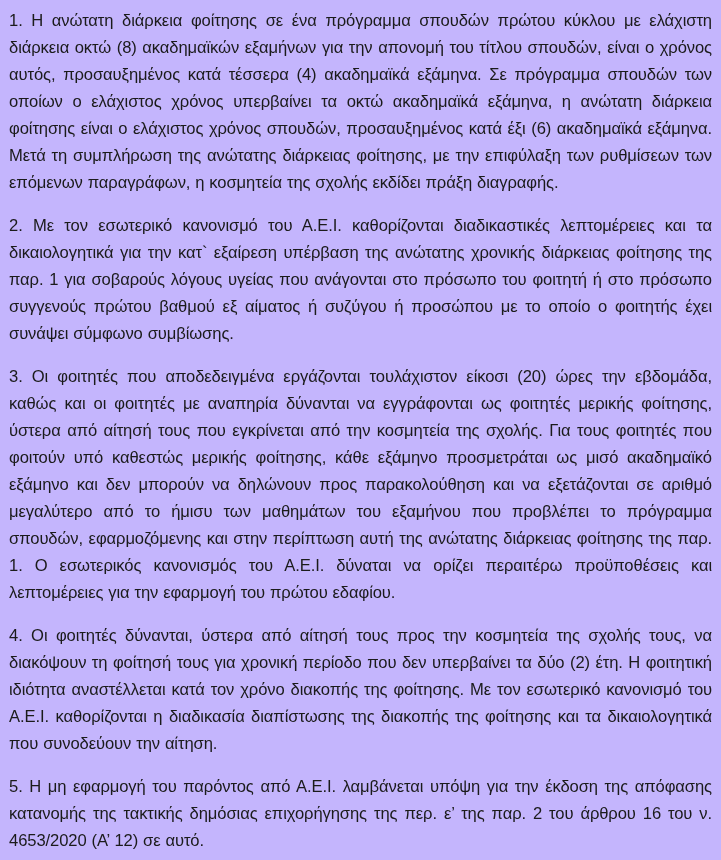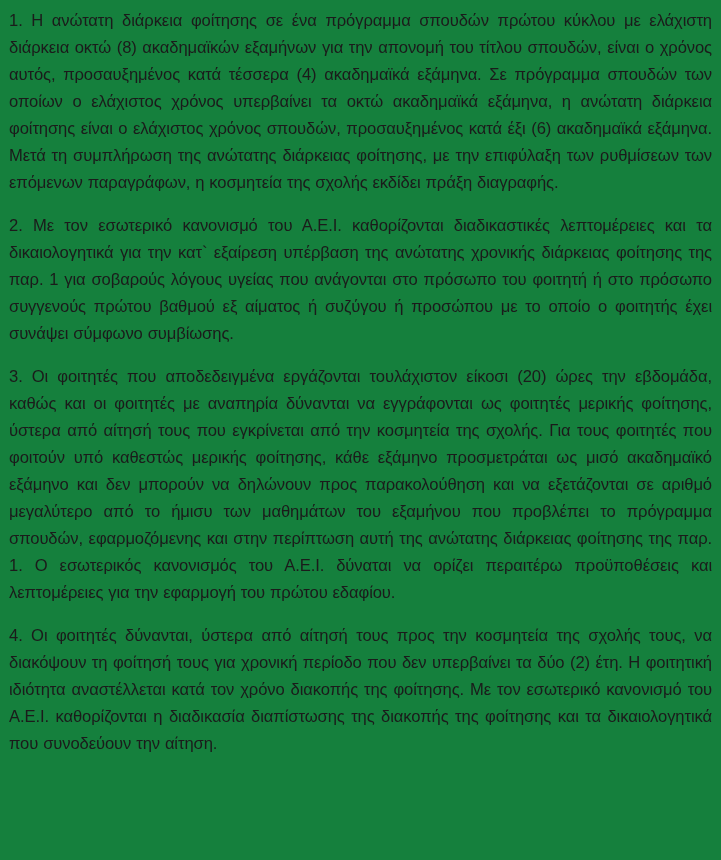--- a/index.html
+++ b/index.html
@@ -10,21 +10,21 @@
   body {
     width: 721px;
     height: 860px;
     overflow: hidden;
   }
   .page {
     box-sizing: border-box;
     width: 721px;
     height: 860px;
     padding: 7px 9px 6px 9px;
-    background: #15803d;
+    background: #c4b5fd;
     font-family: "Liberation Sans", "DejaVu Sans", sans-serif;
   }
   .para {
     margin: 0 0 16px 0;
     font-size: 16.6px;
     line-height: 27px;
     color: #1b1b1b;
     text-align: justify;
     text-justify: inter-word;
     letter-spacing: -0.1px;
@@ -35,13 +35,14 @@
   }
 </style>
 </head>
 <body>
 
 <div class="page">
   <p class="para">1. Η ανώτατη διάρκεια φοίτησης σε ένα πρόγραμμα σπουδών πρώτου κύκλου με ελάχιστη διάρκεια οκτώ (8) ακαδημαϊκών εξαμήνων για την απονομή του τίτλου σπουδών, είναι ο χρόνος αυτός, προσαυξημένος κατά τέσσερα (4) ακαδημαϊκά εξάμηνα. Σε πρόγραμμα σπουδών των οποίων ο ελάχιστος χρόνος υπερβαίνει τα οκτώ ακαδημαϊκά εξάμηνα, η ανώτατη διάρκεια φοίτησης είναι ο ελάχιστος χρόνος σπουδών, προσαυξημένος κατά έξι (6) ακαδημαϊκά εξάμηνα. Μετά τη συμπλήρωση της ανώτατης διάρκειας φοίτησης, με την επιφύλαξη των ρυθμίσεων των επόμενων παραγράφων, η κοσμητεία της σχολής εκδίδει πράξη διαγραφής.</p>
   <p class="para">2. Με τον εσωτερικό κανονισμό του Α.Ε.Ι. καθορίζονται διαδικαστικές λεπτομέρειες και τα δικαιολογητικά για την κατ` εξαίρεση υπέρβαση της ανώτατης χρονικής διάρκειας φοίτησης της παρ. 1 για σοβαρούς λόγους υγείας που ανάγονται στο πρόσωπο του φοιτητή ή στο πρόσωπο συγγενούς πρώτου βαθμού εξ αίματος ή συζύγου ή προσώπου με το οποίο ο φοιτητής έχει συνάψει σύμφωνο συμβίωσης.</p>
   <p class="para">3. Οι φοιτητές που αποδεδειγμένα εργάζονται τουλάχιστον είκοσι (20) ώρες την εβδομάδα, καθώς και οι φοιτητές με αναπηρία δύνανται να εγγράφονται ως φοιτητές μερικής φοίτησης, ύστερα από αίτησή τους που εγκρίνεται από την κοσμητεία της σχολής. Για τους φοιτητές που φοιτούν υπό καθεστώς μερικής φοίτησης, κάθε εξάμηνο προσμετράται ως μισό ακαδημαϊκό εξάμηνο και δεν μπορούν να δηλώνουν προς παρακολούθηση και να εξετάζονται σε αριθμό μεγαλύτερο από το ήμισυ των μαθημάτων του εξαμήνου που προβλέπει το πρόγραμμα σπουδών, εφαρμοζόμενης και στην περίπτωση αυτή της ανώτατης διάρκειας φοίτησης της παρ. 1. Ο εσωτερικός κανονισμός του Α.Ε.Ι. δύναται να ορίζει περαιτέρω προϋποθέσεις και λεπτομέρειες για την εφαρμογή του πρώτου εδαφίου.</p>
   <p class="para">4. Οι φοιτητές δύνανται, ύστερα από αίτησή τους προς την κοσμητεία της σχολής τους, να διακόψουν τη φοίτησή τους για χρονική περίοδο που δεν υπερβαίνει τα δύο (2) έτη. Η φοιτητική ιδιότητα αναστέλλεται κατά τον χρόνο διακοπής της φοίτησης. Με τον εσωτερικό κανονισμό του Α.Ε.Ι. καθορίζονται η διαδικασία διαπίστωσης της διακοπής της φοίτησης και τα δικαιολογητικά που συνοδεύουν την αίτηση.</p>
+  <p class="para">5. Η μη εφαρμογή του παρόντος από Α.Ε.Ι. λαμβάνεται υπόψη για την έκδοση της απόφασης κατανομής της τακτικής δημόσιας επιχορήγησης της περ. ε’ της παρ. 2 του άρθρου 16 του ν. 4653/2020 (Α’ 12) σε αυτό.</p>
 </div>
 
 </body></html>

